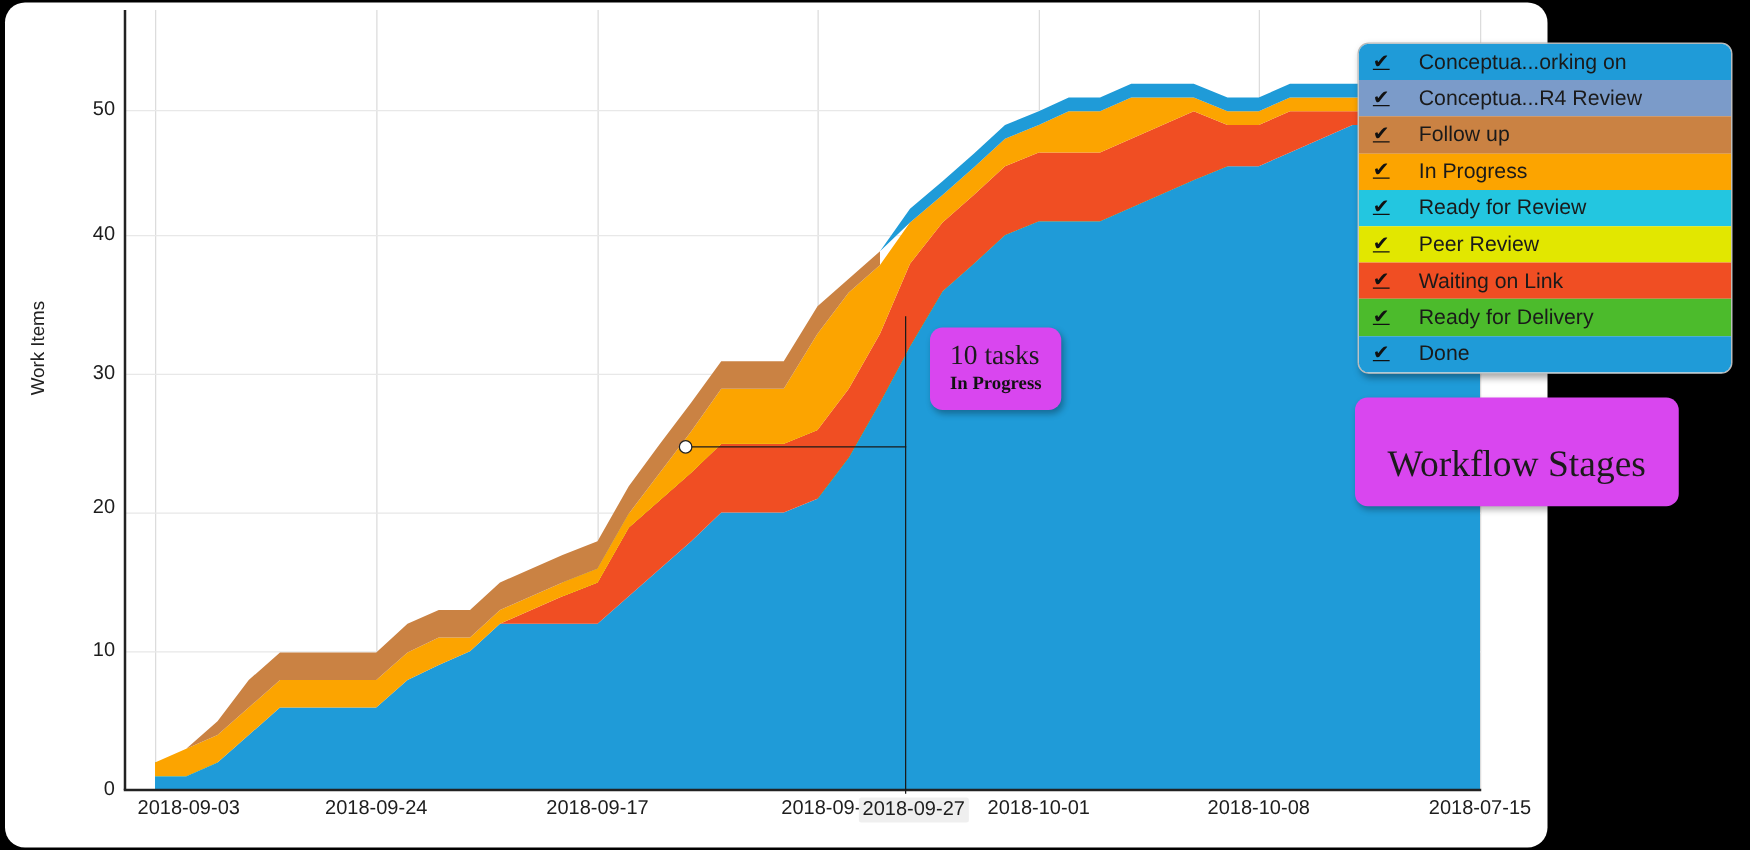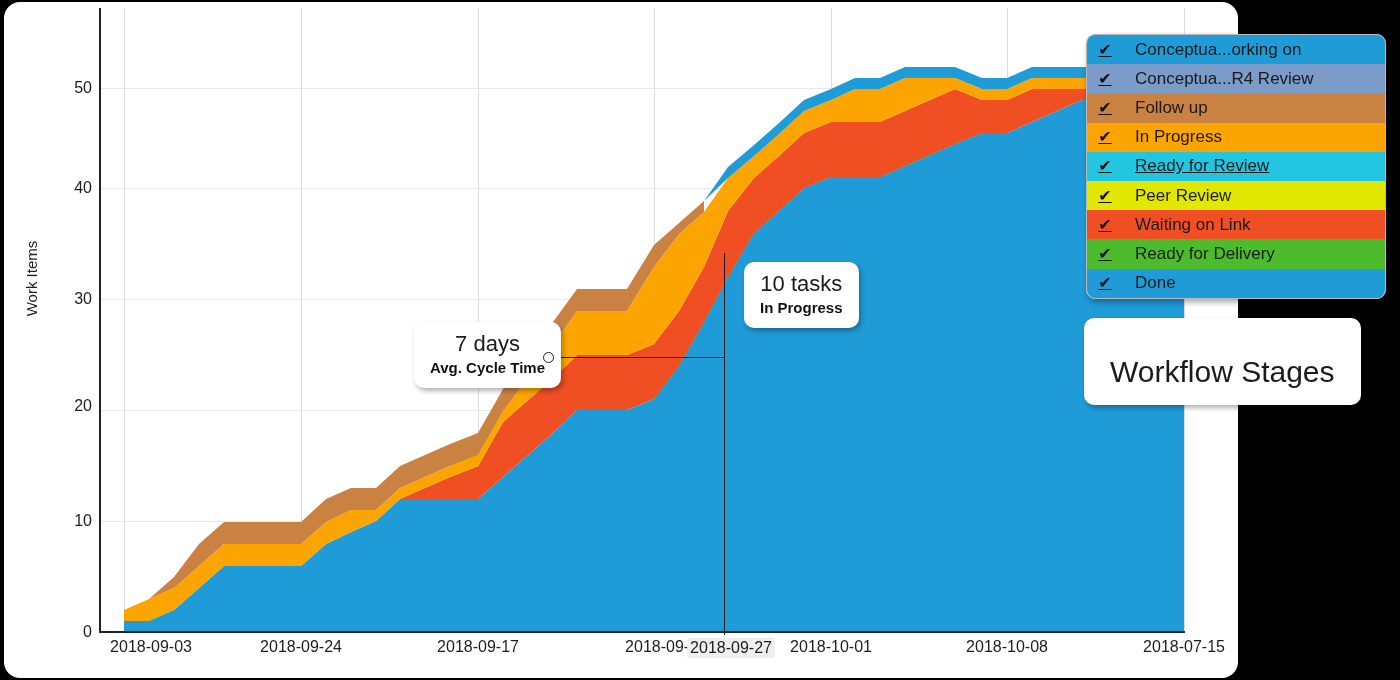--- a/index.html
+++ b/index.html
@@ -75,26 +75,27 @@
   .grid-h {
     position: absolute; left: 96px; width: 1085px; height: 1px;
     background: #e8e8e8;
   }
 
   svg.chart { position: absolute; left: 0; top: 0; width: 1234px; height: 676px; }
 
   
   .tooltip {
     position: absolute;
-    background: #ffffff;
+    background: #d946ef;
     border-radius: 10px;
     box-shadow: 2px 3px 5px rgba(0,0,0,.30);
     padding: 9px 16px 11px 16px;
-    text-align: center;
+    text-align: left;
     z-index: 20;
+    font-family: Liberation Serif, serif;
   }
   .tooltip .big { font-size: 22px; color: #1b1b1b; line-height: 1.22; }
   .tooltip .sub { font-size: 15px; font-weight: bold; color: #111; line-height: 1.3; }
 
   #tip-cycle { left: 414px; top: 322px; }
   #tip-tasks { left: 744px; top: 262px; }
 
   .marker-dot {
     position: absolute; left: 543px; top: 352px;
     width: 11px; height: 11px; border-radius: 50%;
@@ -129,21 +130,21 @@
     color: #1a1a1a;
   }
   .legend-check {
     width: 20px; flex: 0 0 20px;
     font-size: 16px; color: #111;
     text-align: center;
     text-decoration: underline;
     line-height: 1;
   }
   .legend-label { margin-left: 20px; white-space: nowrap; }
-  .legend-label.underline { text-decoration: underline; }
+  .legend-label.underline { }
 
   
   #tip-stages {
     position: absolute;
     left: 1084px; top: 318px;
     padding: 12px 26px 14px 26px;
     z-index: 25;
   }
   #tip-stages .big { font-size: 30px; margin-top: 24px; }
 </style>
@@ -222,24 +223,20 @@
       <div class="xtick" style="left:1180px">2018-07-15</div>
       <div class="xtick highlight" style="left:727px">2018-09-27</div>
 
     </div>
   </div>
 
   <div class="lead-v"></div>
   <div class="lead-h"></div>
   <div class="marker-dot"></div>
 
-  <div class="tooltip" id="tip-cycle">
-    <div class="big">7 days</div>
-    <div class="sub">Avg. Cycle Time</div>
-  </div>
 
   <div class="tooltip" id="tip-tasks">
     <div class="big">10 tasks</div>
     <div class="sub">In Progress</div>
   </div>
 
   <div class="legend" id="legend">
       <div class="legend-row" style="background: rgb(31, 155, 216);">
         <span class="legend-check">✔</span>
         <span class="legend-label">Conceptua...orking on</span>

